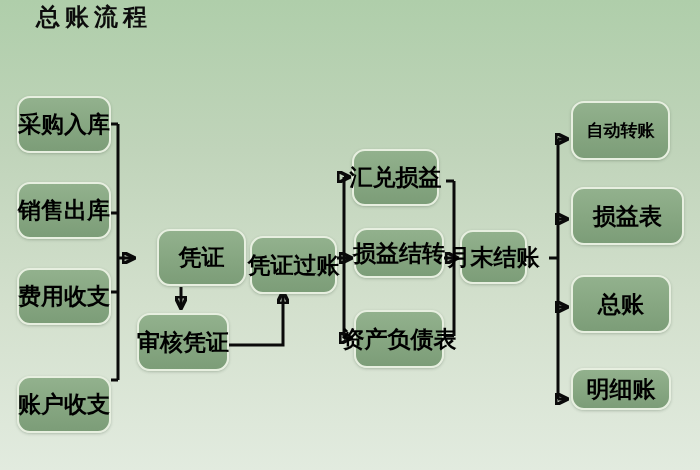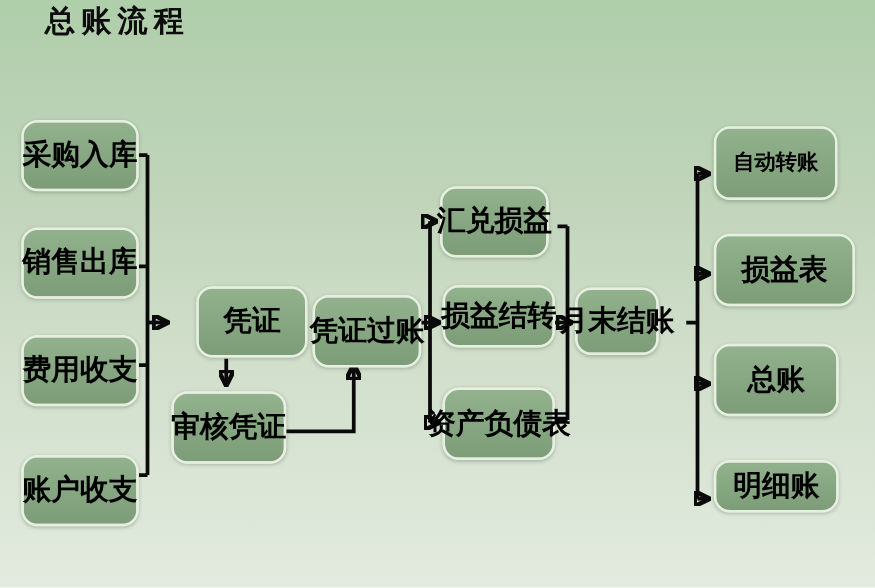--- a/index.html
+++ b/index.html
@@ -17,21 +17,21 @@
     display:flex; align-items:center; justify-content:center;
     background:linear-gradient(180deg,#92b18d 0%,#86a681 55%,#7c9d78 100%);
     border:2px solid #e7efe0; border-radius:13px;
     font-size:23px; font-weight:bold; color:#000; text-align:center;
     box-shadow:0 1px 3px rgba(55,75,55,0.28);
     line-height:1; white-space:nowrap;
   }
   .n-purchase  { left:17px;  top:96px;  width:94px;  height:57px; }
   .n-sales     { left:17px;  top:182px; width:94px;  height:57px; }
   .n-expense   { left:17px;  top:268px; width:94px;  height:57px; }
-  .n-account   { left:17px;  top:364px; width:94px;  height:57px; }
+  .n-account   { left:17px;  top:376px; width:94px;  height:57px; }
   .n-voucher   { left:137px; top:229px; width:89px;  height:57px;margin-left:20px; }
   .n-audit     { left:137px; top:313px; width:92px;  height:58px; }
   .n-posting   { left:250px; top:236px; width:87px;  height:58px; }
   .n-exchange  { left:352px; top:149px; width:87px;  height:57px; }
   .n-carryover { left:354px; top:228px; width:90px;  height:50px; }
   .n-auto      { left:354px; top:310px; width:90px;  height:58px; }
   .n-monthend  { left:460px; top:230px; width:67px;  height:54px; }
   .n-balance   { left:571px; top:101px; width:99px;  height:59px; font-size:17px; }
   .n-income    { left:571px; top:187px; width:113px;  height:58px; }
   .n-ledger    { left:571px; top:275px; width:100px; height:58px; }

